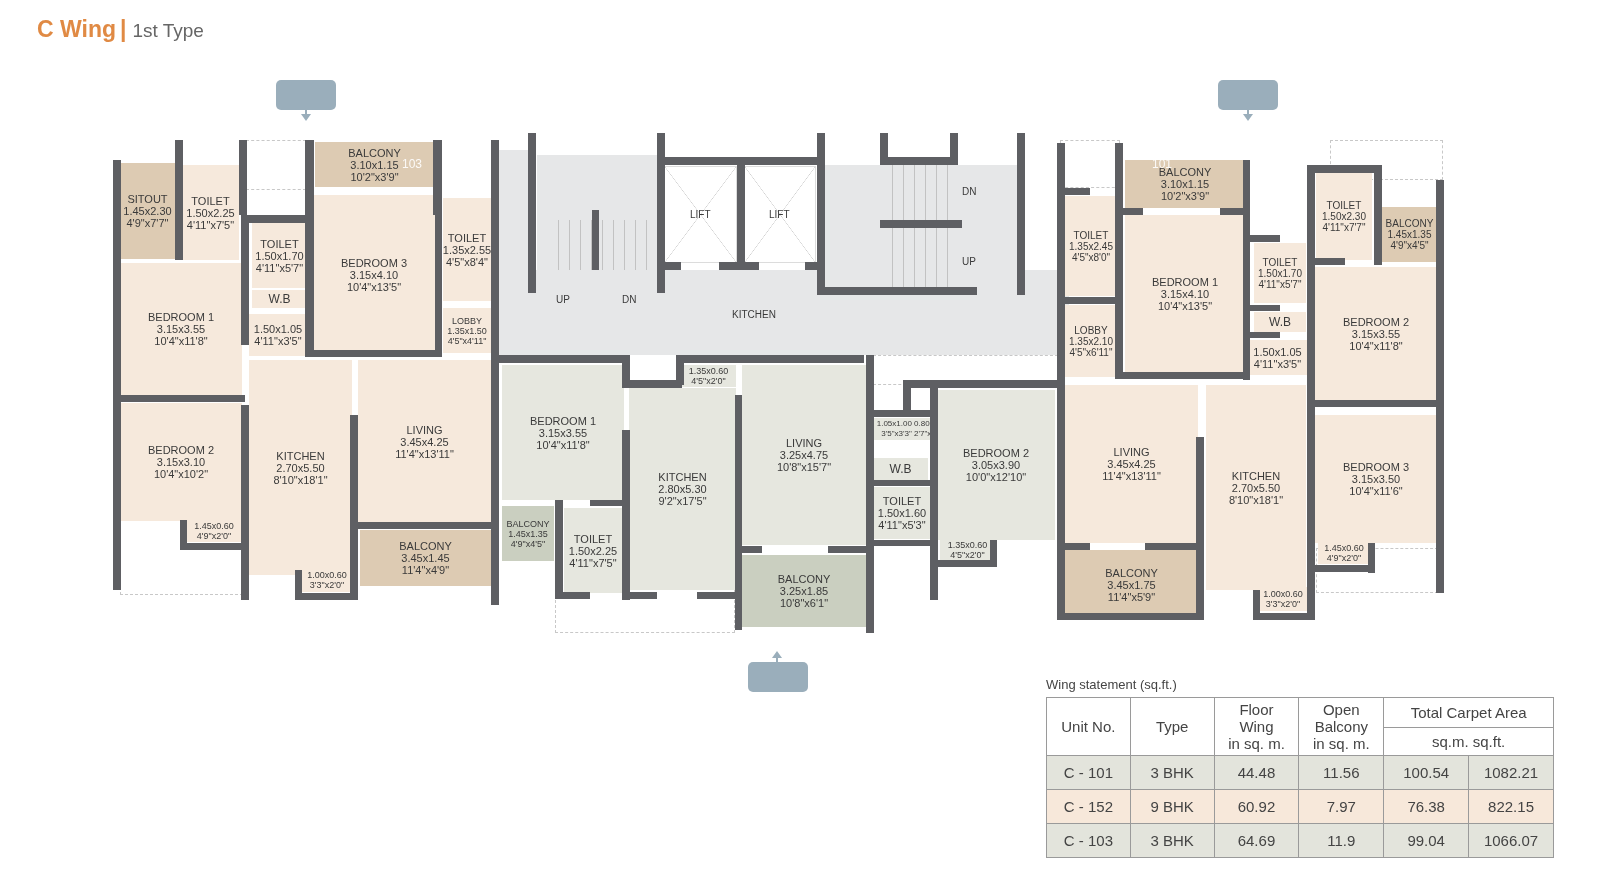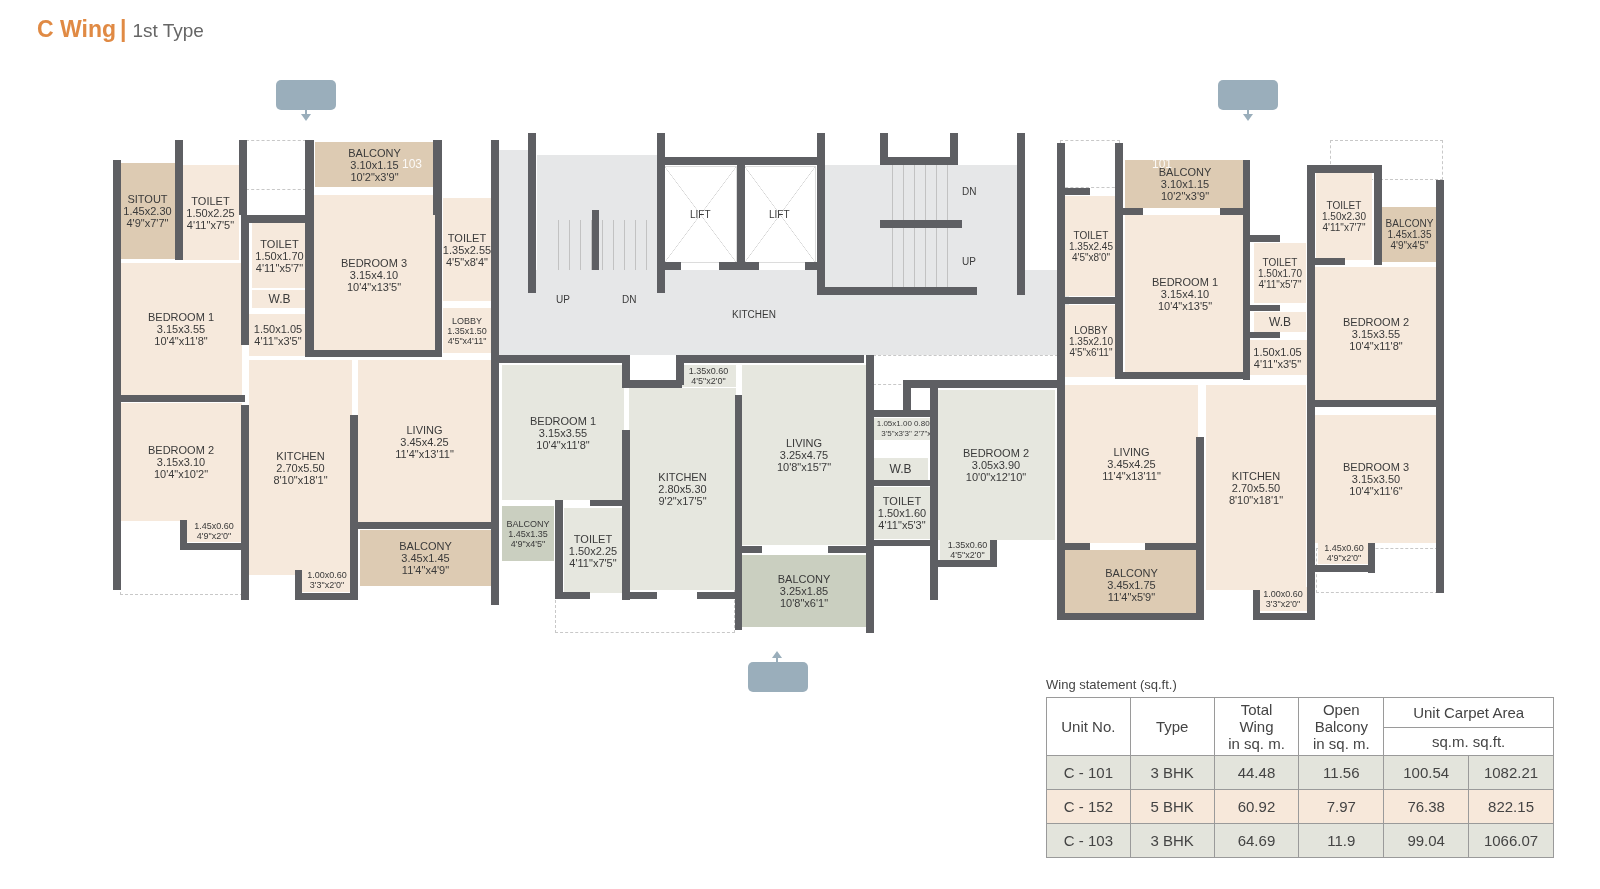--- a/index.html
+++ b/index.html
@@ -396,47 +396,47 @@
       <col style="width:85px">
       <col style="width:85px">
       <col style="width:85px">
       <col style="width:85px">
   </colgroup>
   <thead>
     <tr style="height:30px;">
       <th rowspan="2">Unit No.</th>
       <th rowspan="2">Type</th>
       <th rowspan="2">
-        <div>Total</div>
+        <div>Floor</div>
         <div>Wing</div>
         <div>in sq. m.</div>
       </th>
       <th rowspan="2">
         <div>Open</div>
         <div>Balcony</div>
         <div>in sq. m.</div>
       </th>
-      <th colspan="2">Unit Carpet Area</th>
+      <th colspan="2">Total Carpet Area</th>
     </tr>
     <tr style="height:28px;">
       <th colspan="2" style="border-top:1px solid #bbb;">sq.m. sq.ft.</th>
     </tr>
   </thead>
   <tbody>
     <tr class="r-sage">
       <td>C - 101</td>
       <td>3 BHK</td>
       <td>44.48</td>
       <td>11.56</td>
       <td>100.54</td>
       <td>1082.21</td>
     </tr>
     <tr class="r-cream">
       <td>C - 152</td>
-      <td>5 BHK</td>
+      <td>9 BHK</td>
       <td>60.92</td>
       <td>7.97</td>
       <td>76.38</td>
       <td>822.15</td>
     </tr>
     <tr class="r-sage">
       <td>C - 103</td>
       <td>3 BHK</td>
       <td>64.69</td>
       <td>11.9</td>

